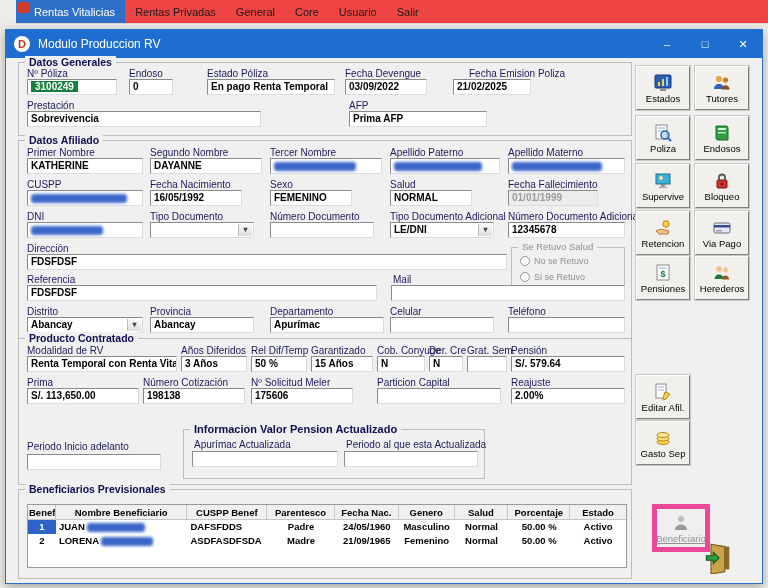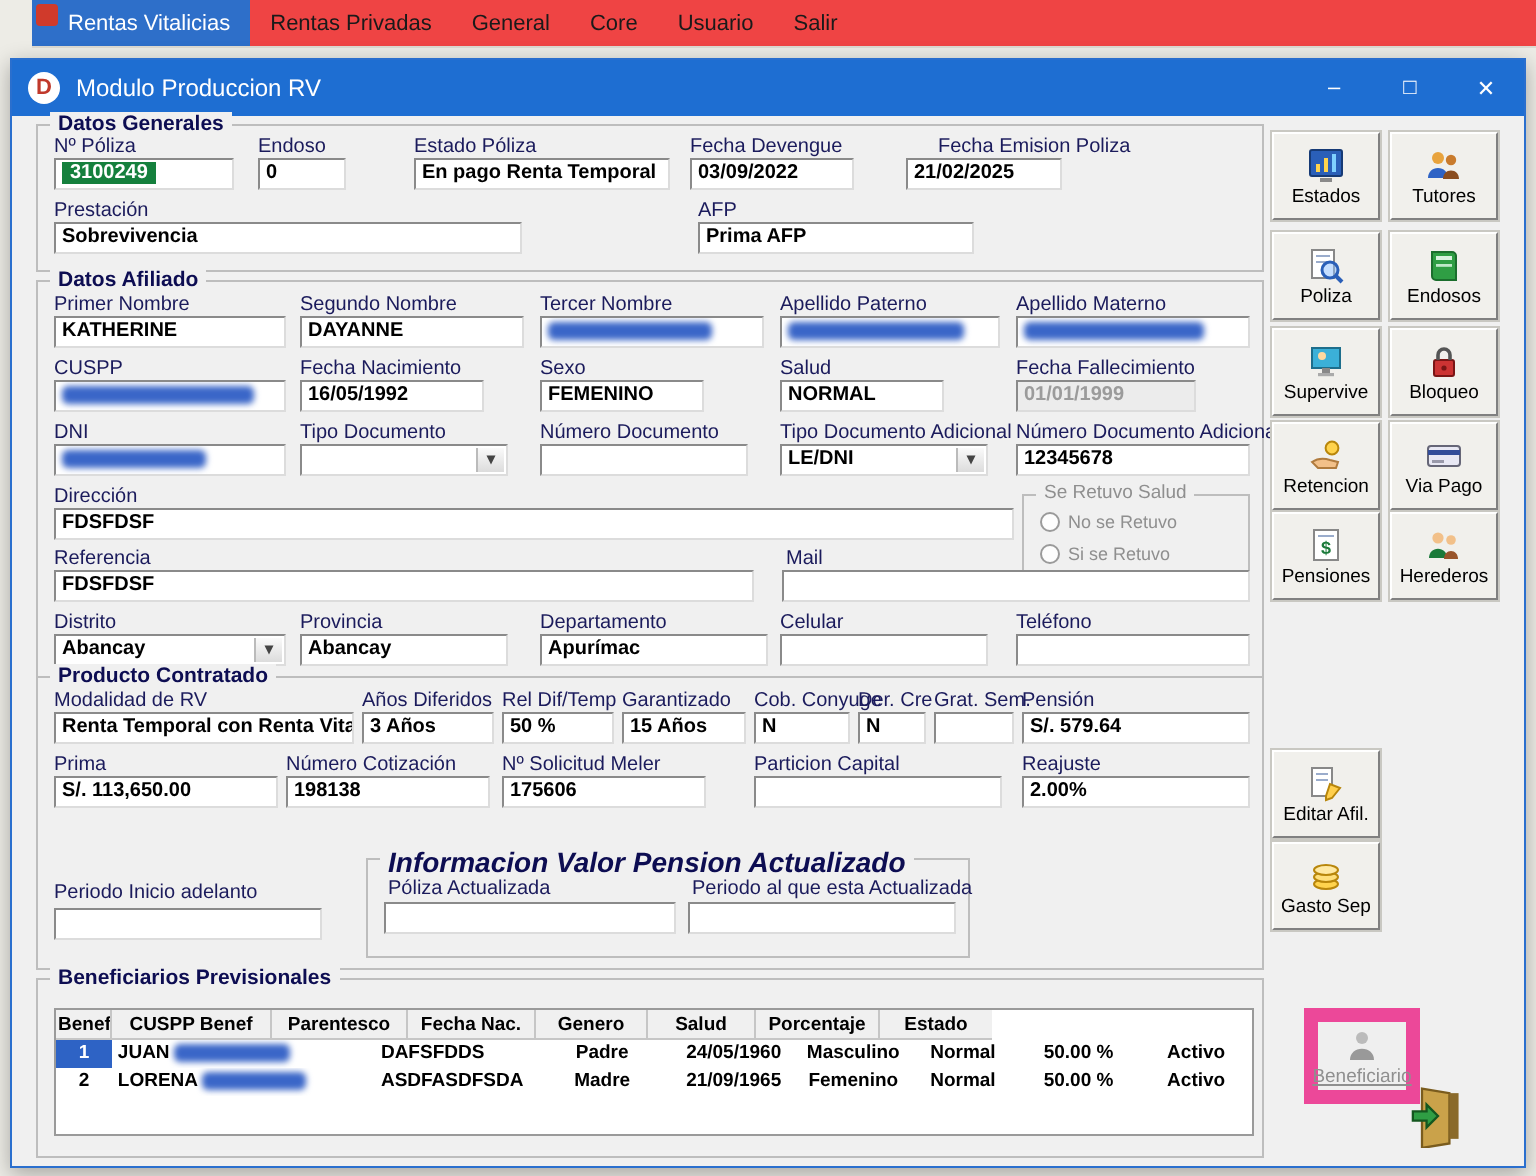--- a/index.html
+++ b/index.html
@@ -55,21 +55,21 @@
   .td.c { text-align:center; } .td.sel { background:#2e63c5; color:#fff; text-align:center; }
 
   
   .sbtn { position:absolute; width:54px; height:44px; background:#f1f0ec; border:1px solid;
           border-color:#ffffff #808080 #808080 #ffffff; outline:1px solid #c9c8c2;
           display:flex; flex-direction:column; align-items:center; justify-content:center; gap:1px;
           font-size:9.5px; color:#000; cursor:default; }
   .sbtn span.cap { line-height:10px; text-align:center; }
   .sbtn.disabled { border-color:transparent; outline:none; background:transparent; color:#8f8f8f; }
   .sbtn.disabled svg { opacity:.5; filter:grayscale(.8); }
-  .sbtn.flat { border:7px solid #ec4899; outline:none; background:#efefef; color:#8f8f8f; }
+  .sbtn.flat { border:5px solid #ec4899; outline:none; background:#efefef; color:#8f8f8f; }
   .exit-btn { position:absolute; background:transparent; border:none; }
 </style>
 </head>
 <body>
 
 <div class="screen">
 
   <div class="menubar">
     <span class="app-dot"></span>
     <div class="menu-item active">Rentas Vitalicias</div>
@@ -208,33 +208,34 @@
       <div class="inp" style="left:232px;top:49px;width:102px;">175606</div>
       <span class="lbl" style="left:358px;top:38px;">Particion Capital</span>
       <div class="inp" style="left:358px;top:49px;width:124px;"></div>
       <span class="lbl" style="left:492px;top:38px;">Reajuste</span>
       <div class="inp" style="left:492px;top:49px;width:114px;">2.00%</div>
 
       <span class="lbl" style="left:8px;top:102px;">Periodo Inicio adelanto</span>
       <div class="inp" style="left:8px;top:115px;width:134px;"></div>
 
       <div class="grp" style="left:164px;top:90px;width:302px;height:50px;">
-        <span class="grp-title" style="font-size:14px;font-style:italic;">Informacion Valor Pension Actualizado</span>
-        <span class="lbl" style="left:10px;top:9px;">Póliza Actualizada</span>
+        <span class="grp-title" style="font-size:11px;">Informacion Valor Pension Actualizado</span>
+        <span class="lbl" style="left:10px;top:9px;">Apurímac Actualizada</span>
         <div class="inp" style="left:8px;top:21px;width:146px;"></div>
         <span class="lbl" style="left:162px;top:9px;">Periodo al que esta Actualizada</span>
         <div class="inp" style="left:160px;top:21px;width:134px;"></div>
       </div>
     </div>
 
     <div class="grp" style="left:12px;top:459px;width:614px;height:90px;">
       <span class="grp-title">Beneficiarios Previsionales</span>
       <div class="tbl" style="left:8px;top:14px;width:600px;height:64px;">
         <div class="tr">
           <div class="th" style="width:28px;">Benef</div>
+          <div class="th" style="width:132px;">Nombre Beneficiario</div>
           <div class="th" style="width:80px;">CUSPP Benef</div>
           <div class="th" style="width:68px;">Parentesco</div>
           <div class="th" style="width:64px;">Fecha Nac.</div>
           <div class="th" style="width:56px;">Genero</div>
           <div class="th" style="width:54px;">Salud</div>
           <div class="th" style="width:62px;">Porcentaje</div>
           <div class="th" style="width:56px;border-right:none;">Estado</div>
         </div>
         <div class="tr">
           <div class="td sel" style="width:28px;">1</div>

